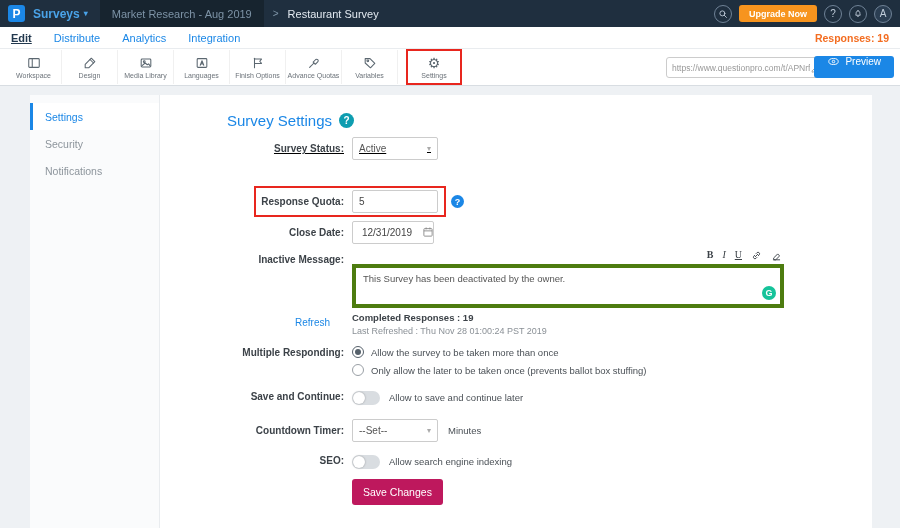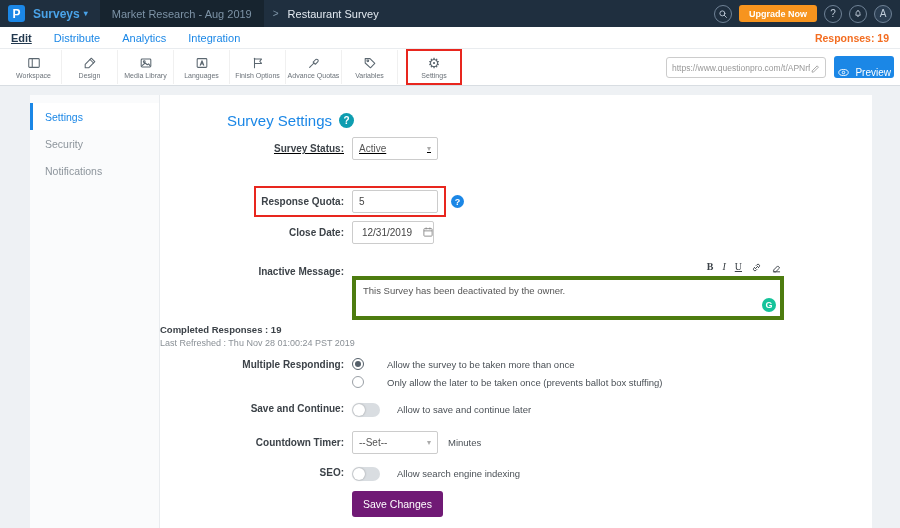--- a/index.html
+++ b/index.html
@@ -29,21 +29,21 @@
   .toolbar{height:37px;background:#fff;border-bottom:1px solid #d8dde2;display:flex;align-items:center;padding:0 6px;position:relative;}
   .tool{width:56px;height:34px;display:flex;flex-direction:column;align-items:center;justify-content:center;gap:2px;border-right:1px solid #f0f0f0;cursor:pointer;}
   .tlabel{font-size:7px;color:#6b7279;white-space:nowrap;}
   .ticon{height:15px;display:flex;align-items:center;justify-content:center;color:#5b6770;}
   .ticon svg{width:14px;height:14px;stroke:#5b6770;fill:none;stroke-width:1.2;stroke-linejoin:round;stroke-linecap:round;}
   .gear-glyph{font-size:14px;line-height:14px;color:#5b6770;}
   .tool.highlighted{border:2px solid #e8261e;margin-left:8px;height:36px;}
   .urlbox{position:absolute;right:74px;top:8px;width:160px;height:21px;border:1px solid #ccc;border-radius:3px;display:flex;align-items:center;padding:0 5px;background:#fff;}
   .urlbox input{border:none;outline:none;flex:1;font-size:8.5px;color:#999;min-width:0;background:transparent;}
   .urlbox svg{width:10px;height:10px;stroke:#999;fill:none;stroke-width:1.2;flex:none;cursor:pointer;}
-  .preview-btn{position:absolute;right:6px;top:7px;background:#1b87e6;color:#fff;font-size:10px;border:none;border-radius:3px;height:22px;padding:0 3px;display:flex;align-items:flex-end;gap:5px;cursor:pointer;}
+  .preview-btn{position:absolute;right:6px;top:7px;background:#1b87e6;color:#fff;font-size:10px;border:none;border-radius:3px;height:22px;padding:0 13px;display:flex;align-items:flex-start;gap:5px;cursor:pointer;}
   .preview-btn svg{width:13px;height:11px;stroke:#fff;fill:none;stroke-width:1.2;}
 
   
   .main{height:442px;padding:9px 28px 0 30px;display:flex;align-items:stretch;}
   .sidebar{width:130px;background:#fafbfc;border-right:1px solid #e9ecef;padding-top:8px;}
   .side-item{height:27px;display:flex;align-items:center;padding-left:15px;font-size:10.5px;color:#8d959c;cursor:pointer;}
   .side-item.active{background:#fff;color:#1b87e6;border-left:3px solid #1b87e6;padding-left:12px;}
   .panel{flex:1;background:#fff;padding-top:16px;overflow:hidden;}
 
   .title-row{margin-left:67px;display:flex;align-items:center;gap:7px;height:18px;}
@@ -57,21 +57,21 @@
 
   .select{width:86px;height:23px;border:1px solid #ccc;border-radius:2px;font-size:10px;color:#555;display:flex;align-items:center;padding:0 6px;background:#fff;cursor:pointer;}
   .sel-caret{margin-left:auto;color:#aaa;font-size:8px;}
   .tinput{width:86px;height:23px;border:1px solid #ccc;border-radius:2px;font-size:10px;color:#444;padding:0 6px;outline:none;background:#fff;}
 
   .row-status{margin-bottom:30px;text-decoration:underline;}
   .row-quota{margin-bottom:8px;position:relative;}
   .quota-overlay{position:absolute;left:94px;top:-4px;width:192px;height:31px;border:2px solid #e8261e;pointer-events:none;}
   .mini-help{width:13px;height:13px;border-radius:50%;background:#1b87e6;color:#fff;font-size:9px;font-weight:bold;display:flex;align-items:center;justify-content:center;margin-left:13px;margin-top:5px;cursor:pointer;}
 
-  .row-date{margin-bottom:16px;}
+  .row-date{margin-bottom:4px;}
   .datebox{position:relative;width:86px;}
   .datebox input{width:82px;padding-right:18px;text-align:center;}
   .datebox svg{position:absolute;right:4px;top:5px;width:12px;height:12px;stroke:#888;fill:none;stroke-width:1.2;cursor:pointer;}
 
   .row-msg{margin-bottom:4px;}
   .msgwrap{width:432px;}
   .format-bar{display:flex;justify-content:flex-end;align-items:center;gap:9px;height:14px;margin-bottom:2px;padding-right:2px;}
   .fmt{font-size:10px;color:#3c4248;font-family:"Liberation Serif",serif;cursor:pointer;line-height:12px;}
   .fmt.b{font-weight:bold;}
   .fmt.i{font-style:italic;}
@@ -80,36 +80,36 @@
   .msgbox{border:4px solid #4d7c0f;height:44px;position:relative;padding:5px 7px;font-size:9.5px;color:#555;cursor:text;}
   .grammarly{position:absolute;right:4px;bottom:4px;width:14px;height:14px;border-radius:50%;background:#15c39a;color:#fff;font-size:9px;font-weight:bold;display:flex;align-items:center;justify-content:center;cursor:pointer;}
 
   .row-refresh{margin-bottom:10px;}
   .refresh-cell{width:192px;text-align:right;padding-right:22px;flex:none;}
   .refresh-link{font-size:10px;color:#1b87e6;cursor:pointer;}
   .refresh-line1{font-size:9.5px;font-weight:bold;color:#3c4248;}
   .refresh-line2{font-size:9px;color:#8a9096;margin-top:3px;}
 
   .row-multi{margin-bottom:8px;}
-  .radio-row{display:flex;align-items:center;gap:23px;font-size:9.5px;color:#4a5056;margin-bottom:6px;cursor:pointer;}
+  .radio-row{display:flex;align-items:center;gap:7px;font-size:9.5px;color:#4a5056;margin-bottom:6px;cursor:pointer;}
   .radio{width:12px;height:12px;border-radius:50%;border:1px solid #9aa0a6;position:relative;background:#fff;flex:none;}
   .radio.checked{border-color:#55606a;}
   .radio.checked::after{content:"";position:absolute;inset:2px;background:#55606a;border-radius:50%;}
 
   .row-savecont{margin-bottom:14px;}
   .toggle{width:28px;height:14px;border-radius:7px;background:#d9dde1;position:relative;cursor:pointer;flex:none;margin-top:1px;}
   .toggle::after{content:"";position:absolute;left:1px;top:1px;width:12px;height:12px;border-radius:50%;background:#fff;box-shadow:0 0 2px rgba(0,0,0,.35);}
-  .tdesc{font-size:9.5px;color:#4a5056;margin-left:17px;padding-top:2px;}
+  .tdesc{font-size:9.5px;color:#4a5056;margin-left:9px;padding-top:2px;}
 
   .row-count{margin-bottom:12px;}
   .suffix{font-size:9.5px;color:#4a5056;margin-left:10px;padding-top:6px;}
 
   .row-seo{margin-bottom:10px;}
 
-  .save-btn{margin-left:192px;background:#701a75;color:#fff;font-size:10.5px;border:none;border-radius:3px;padding:7px 11px;cursor:pointer;}
+  .save-btn{margin-left:192px;background:#be185d;color:#fff;font-size:10.5px;border:none;border-radius:3px;padding:7px 11px;cursor:pointer;}
 </style>
 </head>
 <body>
 
 <div class="topbar">
   <div class="logo">P</div>
   <div class="product">
     <span>Surveys</span>
     <span class="caret">▾</span>
   </div>
@@ -299,20 +299,23 @@
           </div>
           <div class="msgbox">
             <span>This Survey has been deactivated by the owner.</span>
             <div class="grammarly">G</div>
           </div>
         </div>
       </div>
 
       
       <div class="row row-refresh">
+        <div class="refresh-cell">
+          <span class="refresh-link">Refresh</span>
+        </div>
         <div>
           <div class="refresh-line1">Completed Responses : 19</div>
           <div class="refresh-line2">Last Refreshed : Thu Nov 28 01:00:24 PST 2019</div>
         </div>
       </div>
 
       
       <div class="row row-multi">
         <div class="rlabel mid">Multiple Responding:</div>
         <div>

